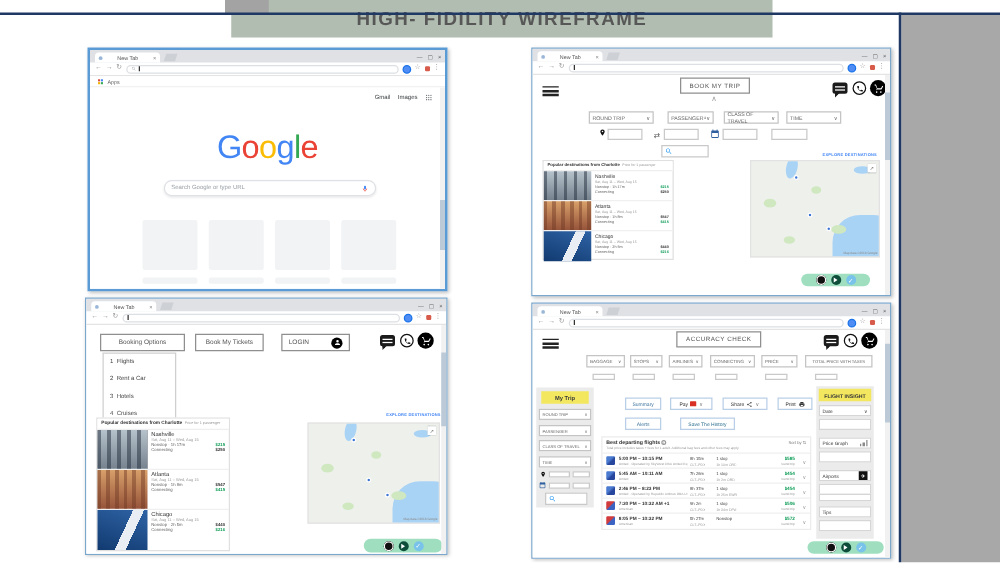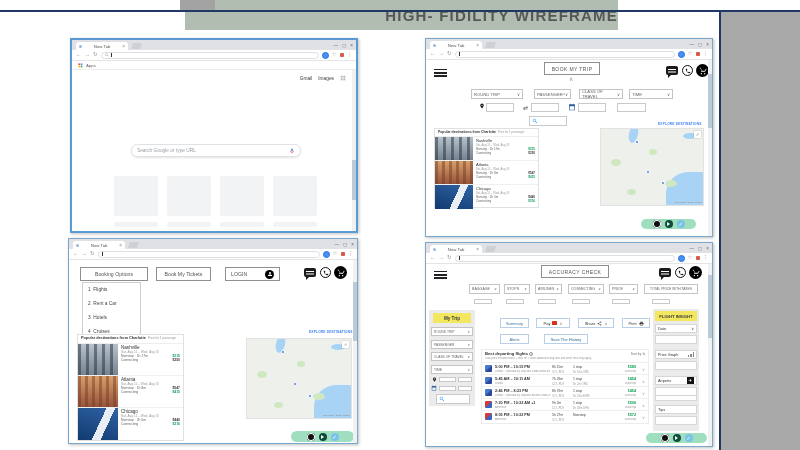--- a/index.html
+++ b/index.html
@@ -1,21 +1,21 @@
 <!DOCTYPE html>
 <html><head>
 <meta charset="utf-8">
 <style>
 *{margin:0;padding:0;box-sizing:border-box}
 html,body{width:800px;height:450px;overflow:hidden}
 body{position:relative;background:#fff;font-family:"Liberation Sans",sans-serif;color:#333}
 .abs{position:absolute}
 
 
-.hdr-bar{position:absolute;left:185px;top:0;width:433px;height:30px;background:#b0bdb0;display:flex;align-items:center;justify-content:flex-end}
+.hdr-bar{position:absolute;left:185px;top:0;width:433px;height:30px;background:#b0bdb0;display:flex;align-items:center;justify-content:center}
 .hdr-title{font-size:15px;font-weight:bold;color:#575757;letter-spacing:1.2px}
 .hdr-block{position:absolute;left:180px;top:0;width:35px;height:11px;background:#a3a3a3}
 .navy-h{position:absolute;left:0;top:10px;width:800px;height:2px;background:#1f3864}
 .navy-v{position:absolute;left:719px;top:10px;width:2px;height:440px;background:#1f3864}
 .canvas-gray{position:absolute;left:721px;top:12px;width:79px;height:438px;background:#a8a8a8}
 
 
 .browser{position:absolute;background:#fff;border:1.5px solid #7ba7cc;box-shadow:1px 1px 3px rgba(0,0,0,.25);overflow:hidden}
 .tabbar{height:10px;background:#dfe1e5;position:relative}
 .tab{position:absolute;left:4px;top:2px;width:52px;height:8px;background:#fff;border-radius:3px 3px 0 0;display:flex;align-items:center;justify-content:space-between;padding:0 3px;font-size:4.3px;color:#555}
@@ -174,20 +174,23 @@
             <circle cx="19" cy="5" r="2"></circle>
             <circle cx="5" cy="12" r="2"></circle>
             <circle cx="12" cy="12" r="2"></circle>
             <circle cx="19" cy="12" r="2"></circle>
             <circle cx="5" cy="19" r="2"></circle>
             <circle cx="12" cy="19" r="2"></circle>
             <circle cx="19" cy="19" r="2"></circle>
           </g>
         </svg>
     </div>
+    <div class="abs glogo" style="left:0;right:0;top:32px;text-align:center">
+      <span style="color:#4285F4">G</span><span style="color:#EA4335">o</span><span style="color:#FBBC05">o</span><span style="color:#4285F4">g</span><span style="color:#34A853">l</span><span style="color:#EA4335">e</span>
+    </div>
     <div class="gpill" style="left:59px;top:74px;width:170px;height:13px">
       <span class="gph">Search Google or type URL</span>
       <svg width="6" height="6" viewBox="0 0 24 24">
           <path fill="#4285f4" d="M12 14a3 3 0 003-3V5a3 3 0 00-6 0v6a3 3 0 003 3z"></path>
           <path fill="#ea4335" d="M17 11a5 5 0 01-10 0H5a7 7 0 006 6.92V21h2v-3.08A7 7 0 0019 11h-2z"></path>
         </svg>
     </div>
     <div class="tile" style="left:42px;top:106px;width:44px;height:40px"></div>
     <div class="tile" style="left:95px;top:106px;width:44px;height:40px"></div>
     <div class="tile" style="left:148px;top:106px;width:44px;height:40px"></div>

